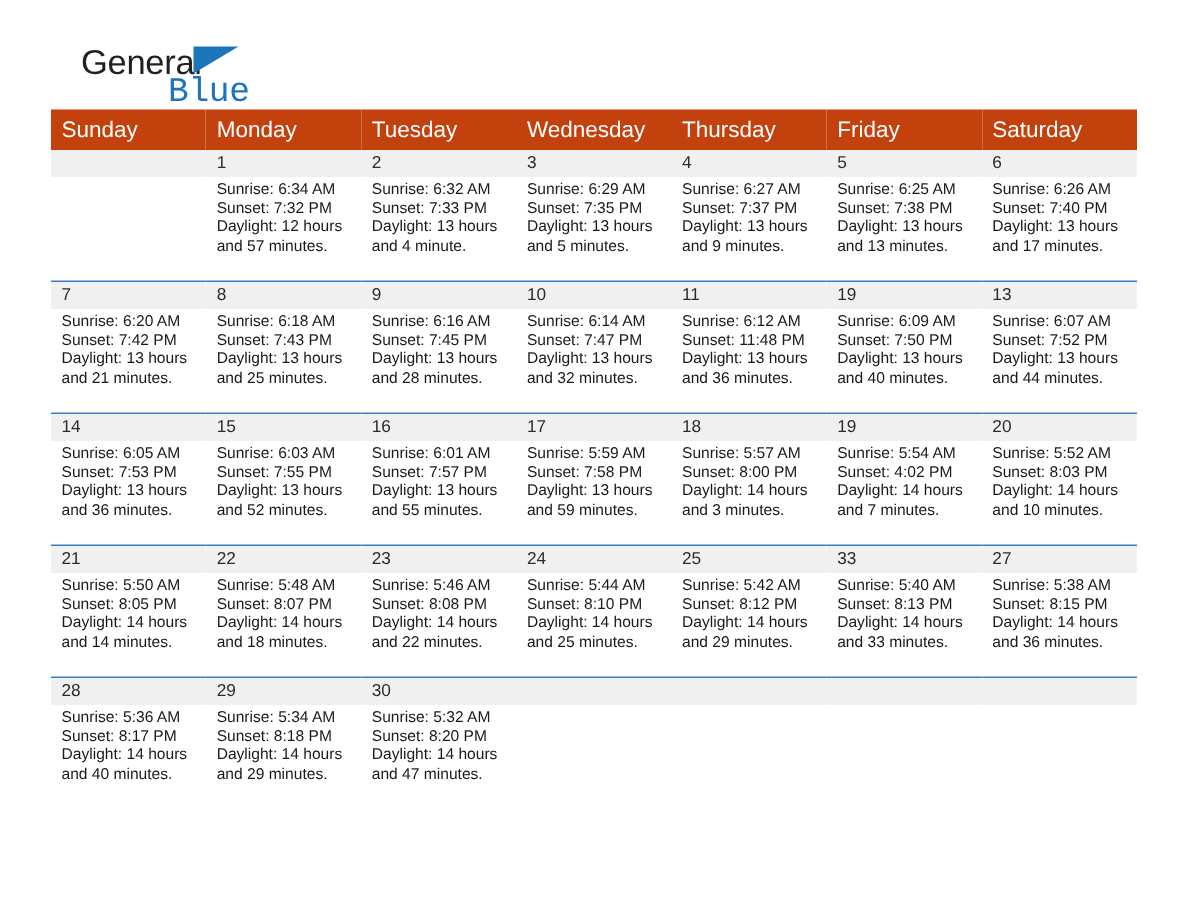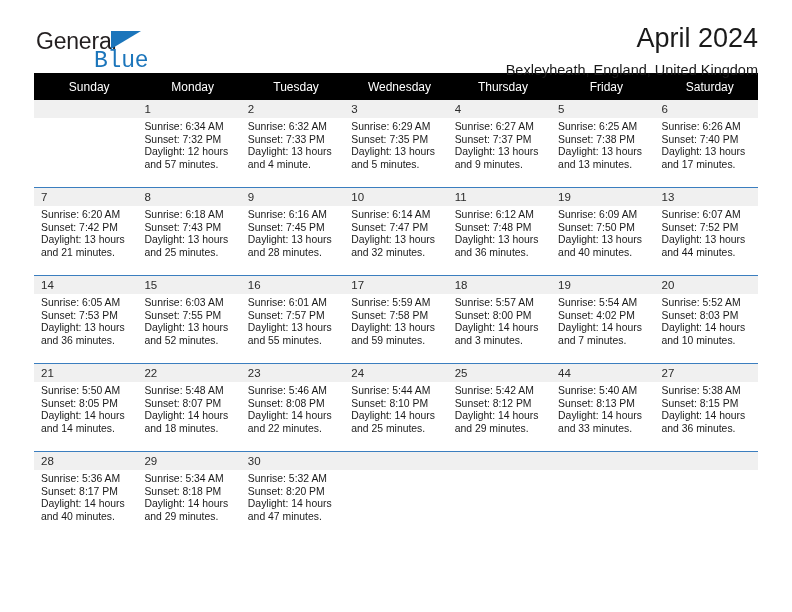--- a/index.html
+++ b/index.html
@@ -22,21 +22,21 @@
     padding: 0 34px;
   }
 
   
   .top {
     position: relative;
     height: 73px;
   }
   .logo {
     position: absolute;
-    left: 2px;
+    left: 20px;
     top: 28px;
     width: 190px;
     height: 46px;
   }
   .logo-general {
     position: absolute;
     left: 0;
     top: 0;
     font-size: 23px;
     letter-spacing: -0.2px;
@@ -82,25 +82,25 @@
     white-space: nowrap;
   }
 
   
   .calendar {
     width: 724px;
     border-collapse: collapse;
     table-layout: fixed;
   }
   .calendar th {
-    background: #000000;
+    background: #c2410c;
     color: #ffffff;
     font-weight: normal;
-    font-size: 12px;
-    text-align: center;
+    font-size: 15px;
+    text-align: left;
     padding: 5px 0 5px 7px;
     height: 17px;
     border: none;
   }
   .calendar td {
     vertical-align: top;
     padding: 0;
     width: 103.4px;
     border-top: 1px solid #3b7ebf;
   }
@@ -137,24 +137,20 @@
 <div class="page">
 
   <div class="top">
 
     <div class="logo">
       <span class="logo-general">General</span>
       <span class="logo-tri"></span>
       <span class="logo-blue">Blue</span>
     </div>
 
-    <div class="title-block">
-      <div class="cal-title">April 2024</div>
-      <div class="cal-subtitle">Bexleyheath, England, United Kingdom</div>
-    </div>
 
   </div>
 
   <table class="calendar">
     <thead>
       <tr>
         <th>Sunday</th>
         <th>Monday</th>
         <th>Tuesday</th>
         <th>Wednesday</th>
@@ -282,21 +278,21 @@
                 <div>Daylight: 13 hours</div>
                 <div>and 32 minutes.</div>
               </div>
             </div>
           </td>
         <td>
             <div class="daycell">
               <div class="daynum-band">11</div>
               <div class="details">
                 <div>Sunrise: 6:12 AM</div>
-                <div>Sunset: 7:48 PM</div>
+                <div>Sunset: 11:48 PM</div>
                 <div>Daylight: 13 hours</div>
                 <div>and 36 minutes.</div>
               </div>
             </div>
           </td>
         <td>
             <div class="daycell">
               <div class="daynum-band">19</div>
               <div class="details">
                 <div>Sunrise: 6:09 AM</div>
@@ -450,21 +446,21 @@
               <div class="details">
                 <div>Sunrise: 5:42 AM</div>
                 <div>Sunset: 8:12 PM</div>
                 <div>Daylight: 14 hours</div>
                 <div>and 29 minutes.</div>
               </div>
             </div>
           </td>
         <td>
             <div class="daycell">
-              <div class="daynum-band">44</div>
+              <div class="daynum-band">33</div>
               <div class="details">
                 <div>Sunrise: 5:40 AM</div>
                 <div>Sunset: 8:13 PM</div>
                 <div>Daylight: 14 hours</div>
                 <div>and 33 minutes.</div>
               </div>
             </div>
           </td>
         <td>
             <div class="daycell">

